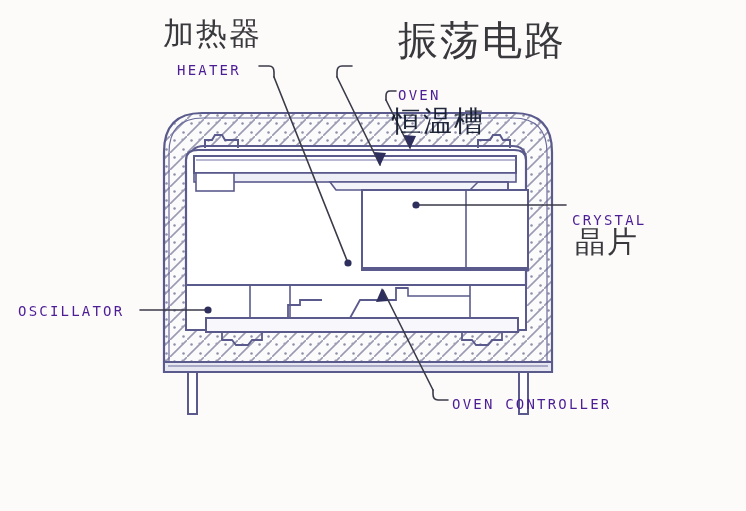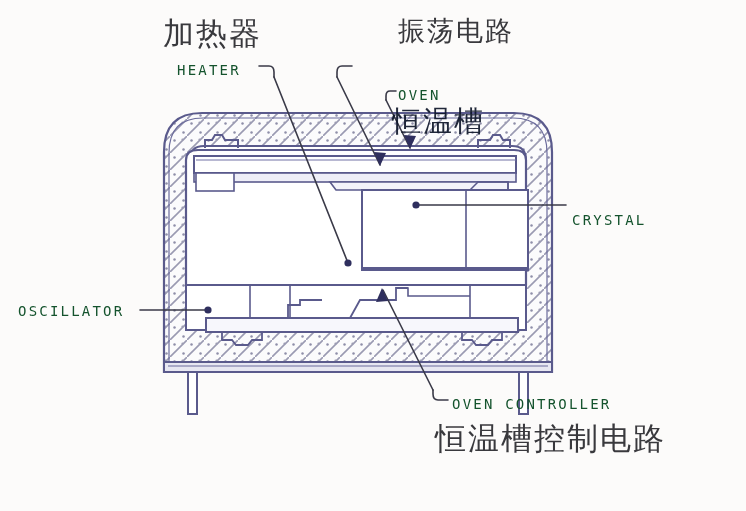--- a/index.html
+++ b/index.html
@@ -27,27 +27,27 @@
     position: absolute;
     font-family: "DejaVu Sans", "Liberation Sans", sans-serif;
     color: #39393d;
     letter-spacing: 2px;
     white-space: nowrap;
     font-weight: 500;
   }
   .label-en {
     position: absolute;
     font-family: "DejaVu Sans Mono", "Liberation Mono", monospace;
-    color: #14532d;
+    color: #4c1d95;
     white-space: nowrap;
     letter-spacing: 2.2px;
     font-size: 14px;
   }
   #cn-heater   { left: 163px; top: 13px;  font-size: 31px; }
-  #cn-osc      { left: 398px; top: 13px;  font-size: 27px; }
+  #cn-osc      { left: 398px; top: 13px;  font-size: 40px; }
   #cn-oven     { left: 392px; top: 102px; font-size: 29px; color: #0f172a; opacity: .92; }
   #cn-crystal  { left: 575px; top: 222px; font-size: 30px; }
   #cn-insul    { left: 40px;  top: 337px; font-size: 30px; }
   #cn-ovenctl  { left: 435px; top: 418px; font-size: 31px; }
 
   #en-heater   { left: 177px; top: 62px; }
   #en-osc      { left: 354px; top: 62px; }
   #en-oven     { left: 398px; top: 87px; }
   #en-crystal  { left: 572px; top: 212px; }
   #en-insul    { left: 18px;  top: 303px; }
@@ -168,20 +168,20 @@
   </svg>
 
   <div class="label-cn" id="cn-heater">加热器</div>
   <div class="label-en" id="en-heater">HEATER</div>
 
   <div class="label-cn" id="cn-osc">振荡电路</div>
 
   <div class="label-cn" id="cn-oven">恒温槽</div>
   <div class="label-en" id="en-oven">OVEN</div>
 
+  <div class="label-cn" id="cn-crystal">晶片</div>
   <div class="label-en" id="en-crystal">CRYSTAL</div>
 
   <div class="label-en" id="en-insul">OSCILLATOR</div>
 
-  <div class="label-cn" id="cn-ovenctl">恒温槽控制电路</div>
   <div class="label-en" id="en-ovenctl">OVEN CONTROLLER</div>
 
 </div>
 
 </body></html>

